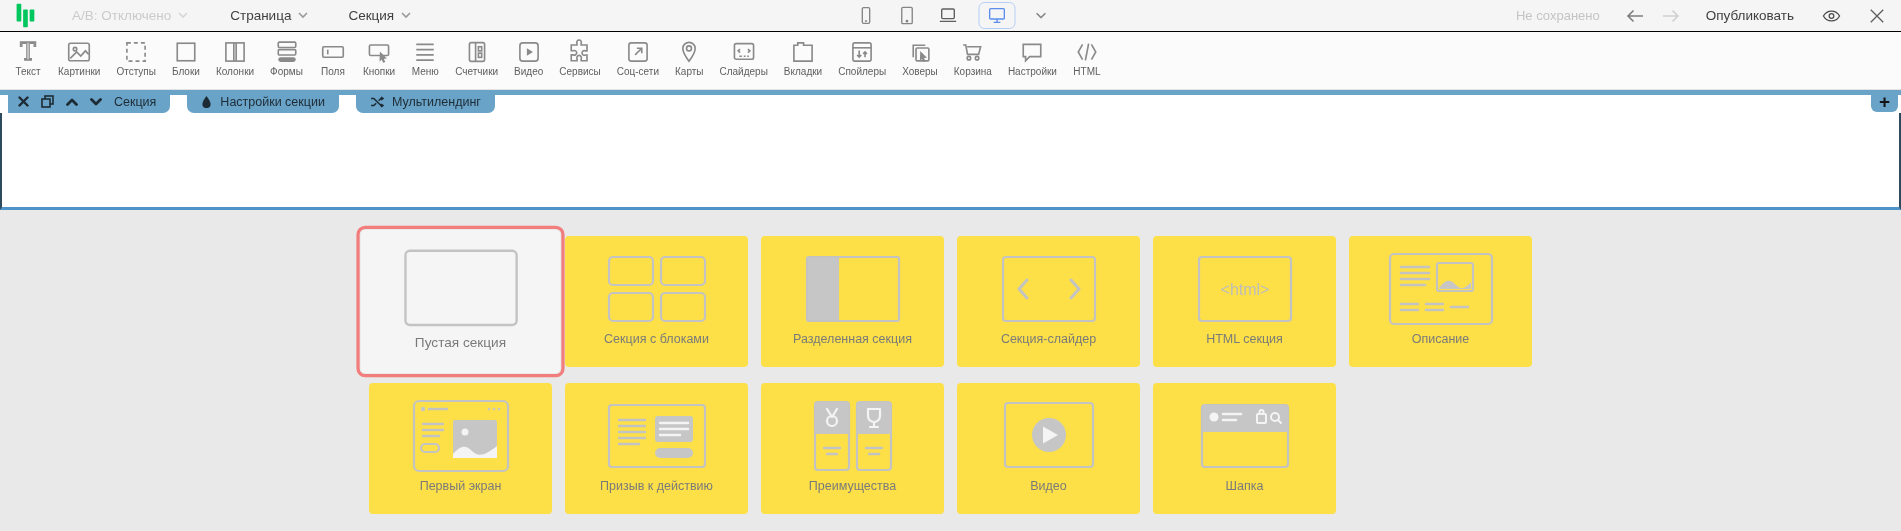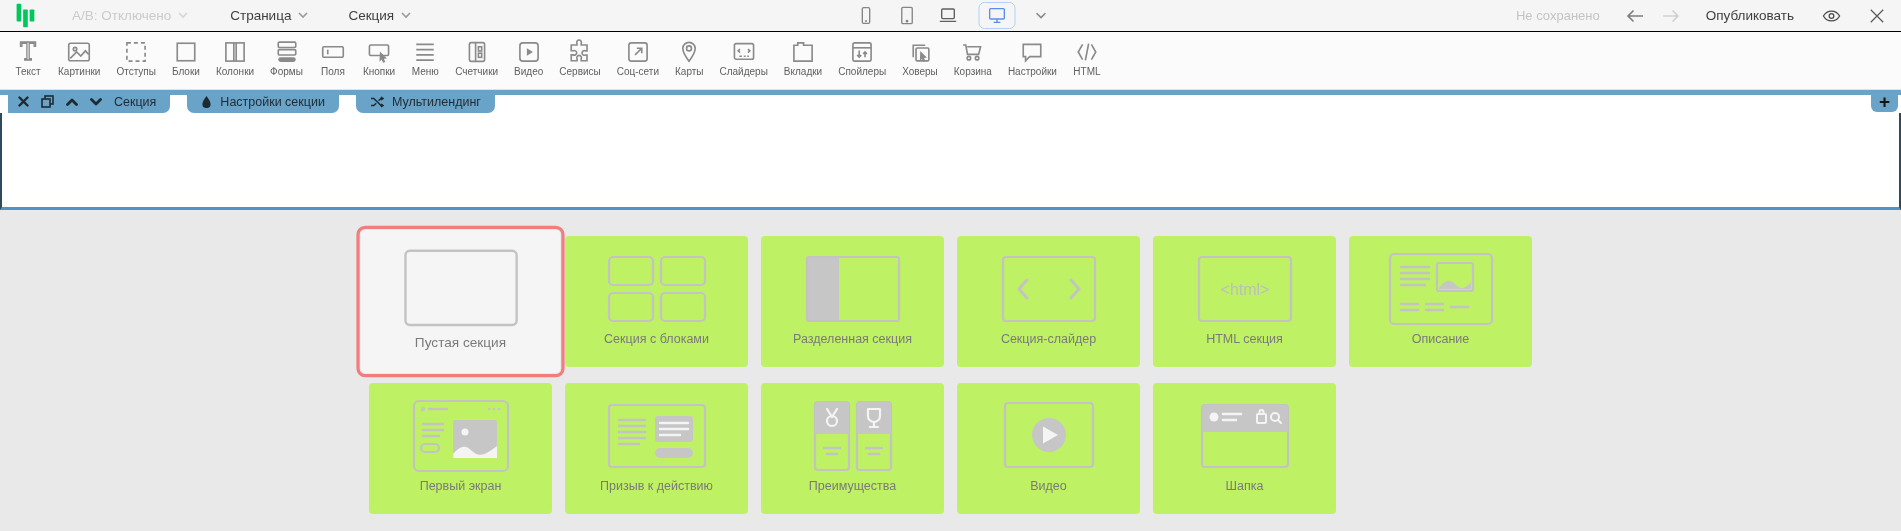--- a/index.html
+++ b/index.html
@@ -53,21 +53,21 @@
     border-radius:6px; display:flex; align-items:center; justify-content:center; color:#151515;
     font-size:19px; font-weight:bold; line-height:1; cursor:pointer; }
 
   
   .canvas { height:97px; background:#ffffff; border-left:2px solid #2e4b5e;
     border-right:2px solid #2e4b5e; border-bottom:3px solid #4f94c9; }
 
   
   .templates { height:320px; background:#e9e9e9; padding-top:26px; overflow:hidden; }
   .grid { width:1163px; margin:0 auto; display:grid; grid-template-columns:repeat(6,183px); gap:16px 13px; }
-  .card { height:131px; background:#bef264; border-radius:4px; display:flex; flex-direction:column;
+  .card { height:131px; background:#fde047; border-radius:4px; display:flex; flex-direction:column;
     align-items:center; cursor:pointer; }
   .card-pic { margin-top:13px; }
   .card-pic svg { width:120px; height:80px; display:block; }
   .card-label { font-size:12.5px; color:#7a7a7a; margin-top:3px; white-space:nowrap; }
   .card.selected { outline:3px solid #f27d7d; outline-offset:1px; transform:scale(1.09);
     background:#f5f5f5; position:relative; z-index:2; }
 </style>
 </head>
 <body>
 

